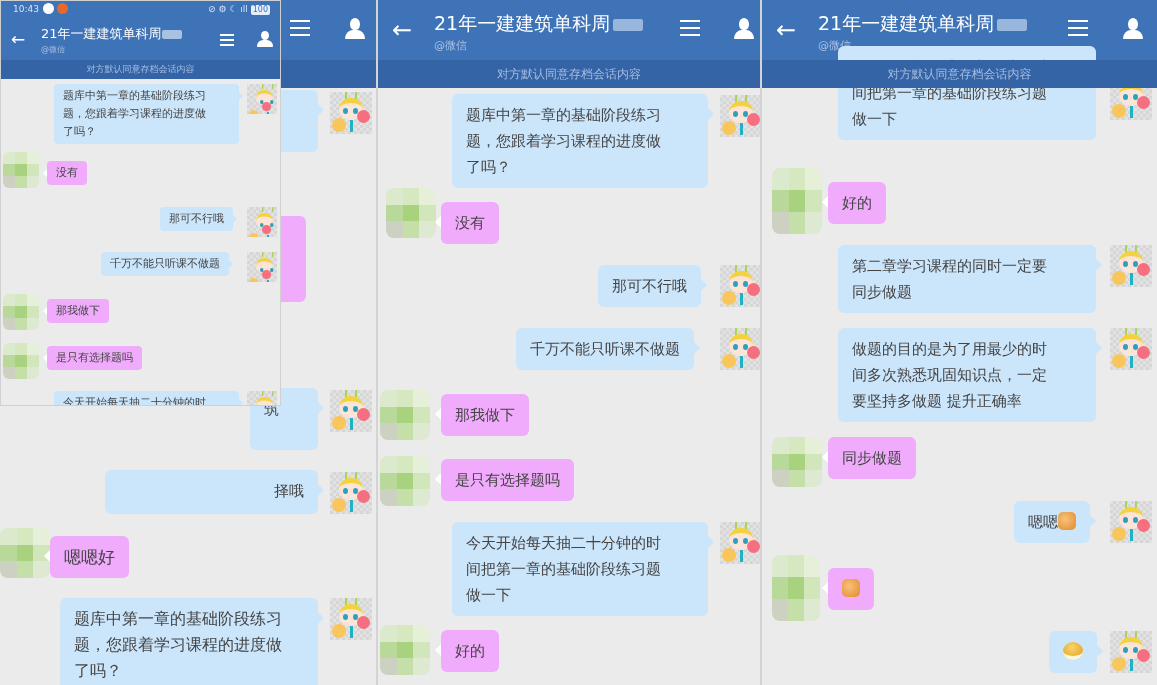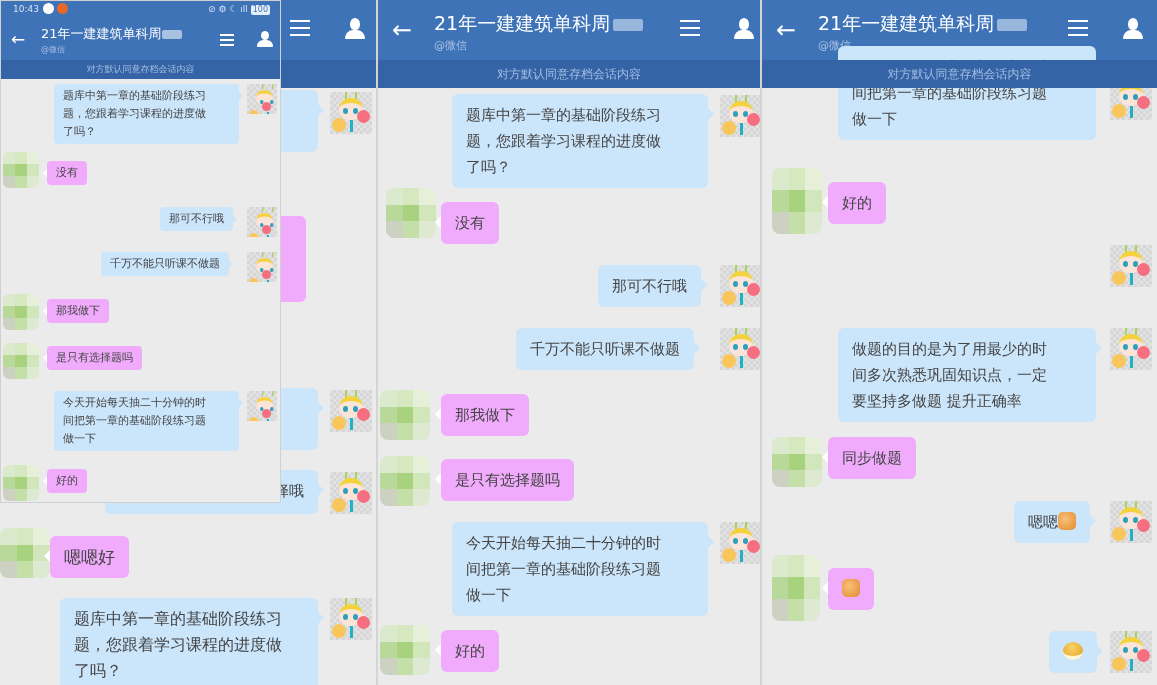--- a/index.html
+++ b/index.html
@@ -38,21 +38,21 @@
   .bubble { position: absolute; font-size: 15px; line-height: 26px; padding: 8px 14px; border-radius: 6px; white-space: pre-wrap; color: #444; }
   .bubble.out { background: #cbe5fb; }
   .bubble.in { background: #f0abfc; }
   .bubble.out::after { content: ""; position: absolute; right: -6px; top: 14px; border: 6px solid transparent; border-right: 0; border-left-color: #cbe5fb; }
   .bubble.in::before { content: ""; position: absolute; left: -6px; top: 14px; border: 6px solid transparent; border-left: 0; border-right-color: #fff; }
 
   .emoji-fist { display: inline-block; width: 18px; height: 18px; border-radius: 5px; background: radial-gradient(circle at 40% 40%, #f8c27a, #e08a2c); vertical-align: -3px; }
   .emoji-grin { display: inline-block; width: 20px; height: 18px; border-radius: 50%; background: radial-gradient(circle at 45% 40%, #f9d36a, #e2a324); vertical-align: -3px; border-bottom: 4px solid #fff6d8; }
 
   
-  .mini { position: absolute; left: 0; top: 0; width: 281px; height: 503px; background: #ebebeb; border: 1px solid #d0d0d0; overflow: hidden; }
+  .mini { position: absolute; left: 0; top: 0; width: 281px; height: 406px; background: #ebebeb; border: 1px solid #d0d0d0; overflow: hidden; }
   .mini .statusbar { position: absolute; left: 0; right: 0; top: 0; height: 17px; background: #3f73b8; color: #d9e4f5; font-size: 9px; line-height: 17px; padding-left: 12px; }
   .mini .statusbar .dot-w { display: inline-block; width: 11px; height: 11px; border-radius: 50%; background: #fff; vertical-align: -2px; margin-left: 4px; }
   .mini .statusbar .dot-o { display: inline-block; width: 11px; height: 11px; border-radius: 50%; background: #e8682a; vertical-align: -2px; margin-left: 3px; }
   .mini .statusbar .right { position: absolute; right: 10px; top: 0; font-size: 9px; }
   .mini .statusbar .batt { display: inline-block; padding: 0 2px; background: #e6eef9; color: #3f73b8; border-radius: 2px; line-height: 10px; font-size: 8px; }
   .mini .mheader { position: absolute; left: 0; right: 0; top: 17px; height: 42px; background: #3f73b8; color: #fff; }
   .mini .mheader .back { position: absolute; left: 10px; top: 11px; font-size: 17px; }
   .mini .mheader .title { position: absolute; left: 40px; top: 7px; font-size: 13px; white-space: nowrap; }
   .mini .mheader .title .blur { display: inline-block; width: 20px; height: 9px; background: #a9c2e2; vertical-align: middle; border-radius: 2px; }
   .mini .mheader .sub { position: absolute; left: 40px; top: 26px; font-size: 8px; color: #a8c0e4; }
@@ -441,20 +441,22 @@
         <i></i>
         <i></i>
         <i></i>
         <i></i>
         <i></i>
         <i></i>
         <i></i>
       </div>
     <div class="bubble in" style="left:66px; top:122px;">好的</div>
 
+    <div class="bubble out" style="left:76px; top:185px; width:258px;">第二章学习课程的同时一定要
+同步做题</div>
     <div class="avatar-bot" style="left:348px; top:185px;">
         <span class="ant a"></span>
         <span class="ant b"></span>
         <span class="face"></span>
         <span class="eye1"></span>
         <span class="eye2"></span>
         <span class="pom1"></span>
         <span class="pom2"></span>
         <span class="tie"></span>
       </div>

